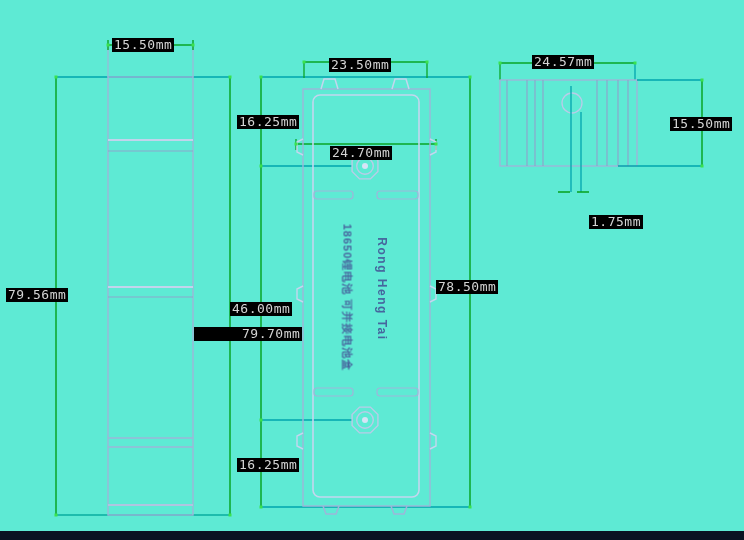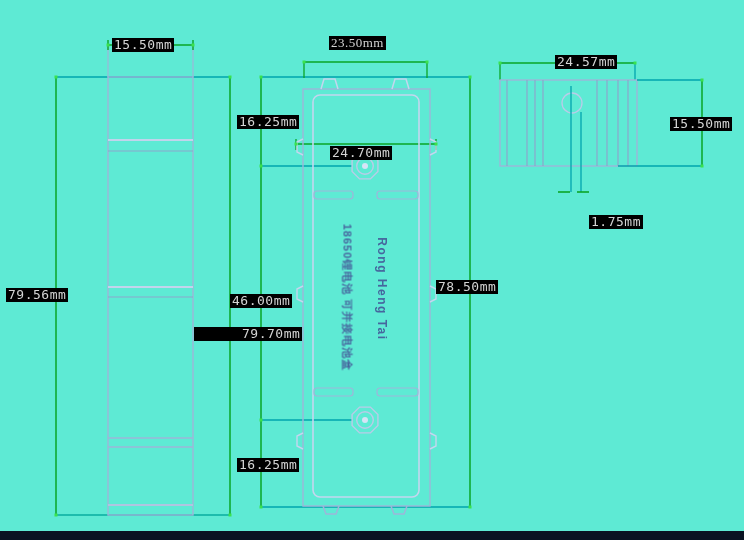--- a/index.html
+++ b/index.html
@@ -156,27 +156,27 @@
           <rect x="633.5" y="61.5" width="3" height="3"></rect>
         <rect x="700.5" y="78.5" width="3" height="3"></rect>
           <rect x="700.5" y="164.5" width="3" height="3"></rect>
       </g>
     </g>
   </svg>
 
   <div class="dim-label" style="left:112px;top:38px;">15.50mm</div>
   <div class="dim-label" style="left:6px;top:288px;">79.56mm</div>
   <div class="dim-label" style="left:194px;top:327px;padding-left:48px;">79.70mm</div>
-  <div class="dim-label" style="left:329px;top:36px;font-family:Liberation Serif, serif;">23.50mm</div>
+  <div class="dim-label" style="left:329px;top:58px;">23.50mm</div>
   <div class="dim-label" style="left:330px;top:146px;">24.70mm</div>
   <div class="dim-label" style="left:237px;top:115px;">16.25mm</div>
-  <div class="dim-label" style="left:230px;top:294px;">46.00mm</div>
+  <div class="dim-label" style="left:230px;top:302px;">46.00mm</div>
   <div class="dim-label" style="left:237px;top:458px;">16.25mm</div>
   <div class="dim-label" style="left:436px;top:280px;">78.50mm</div>
-  <div class="dim-label" style="left:532px;top:55px;margin-left:23px;">24.57mm</div>
+  <div class="dim-label" style="left:532px;top:55px;">24.57mm</div>
   <div class="dim-label" style="left:670px;top:117px;">15.50mm</div>
   <div class="dim-label" style="left:589px;top:185px;margin-top:30px;">1.75mm</div>
 
   <div class="vtext" id="product-text" style="left:262px;top:290px;width:170px;transform:rotate(90deg);">18650锂电池 可并接电池盒</div>
   <div class="vtext" id="brand-text" style="left:327px;top:282px;width:110px;transform:rotate(90deg);">Rong Heng Tai</div>
 
   <div id="bottom-strip"></div>
 </div>
 
 </body></html>

